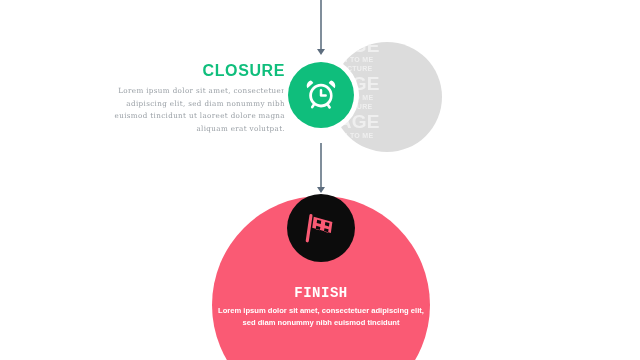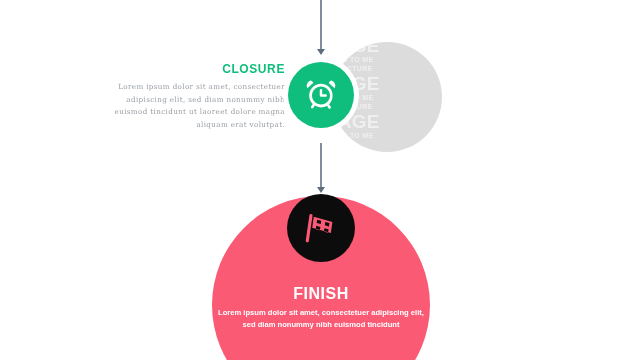--- a/index.html
+++ b/index.html
@@ -83,21 +83,21 @@
   
   .closure-text {
     position: absolute;
     left: 105px;
     top: 62px;
     width: 180px;
     text-align: right;
   }
   .closure-title {
     color: #0fbe7c;
-    font-size: 12px;
+    font-size: 16px;
     font-weight: bold;
     letter-spacing: .6px;
     margin: 0 0 5px 0;
     font-family: "Liberation Sans", sans-serif;
   }
   .closure-body {
     color: #9aa0a6;
     font-size: 7.2px;
     line-height: 1.75;
     margin: 0;
@@ -140,24 +140,25 @@
   }
   .finish-text {
     position: absolute;
     left: 215px;
     top: 285px;
     width: 212px;
     text-align: center;
   }
   .finish-title {
     color: #ffffff;
-    font-size: 16px;
+    font-size: 14px;
     font-weight: bold;
     letter-spacing: .5px;
     margin: 0 0 4px 0;
+    font-family: Liberation Mono, monospace;
   }
   .finish-body {
     color: #ffffff;
     font-size: 7.6px;
     font-weight: bold;
     line-height: 1.6;
     margin: 0;
   }
 
   .icon-svg { display: block; }

